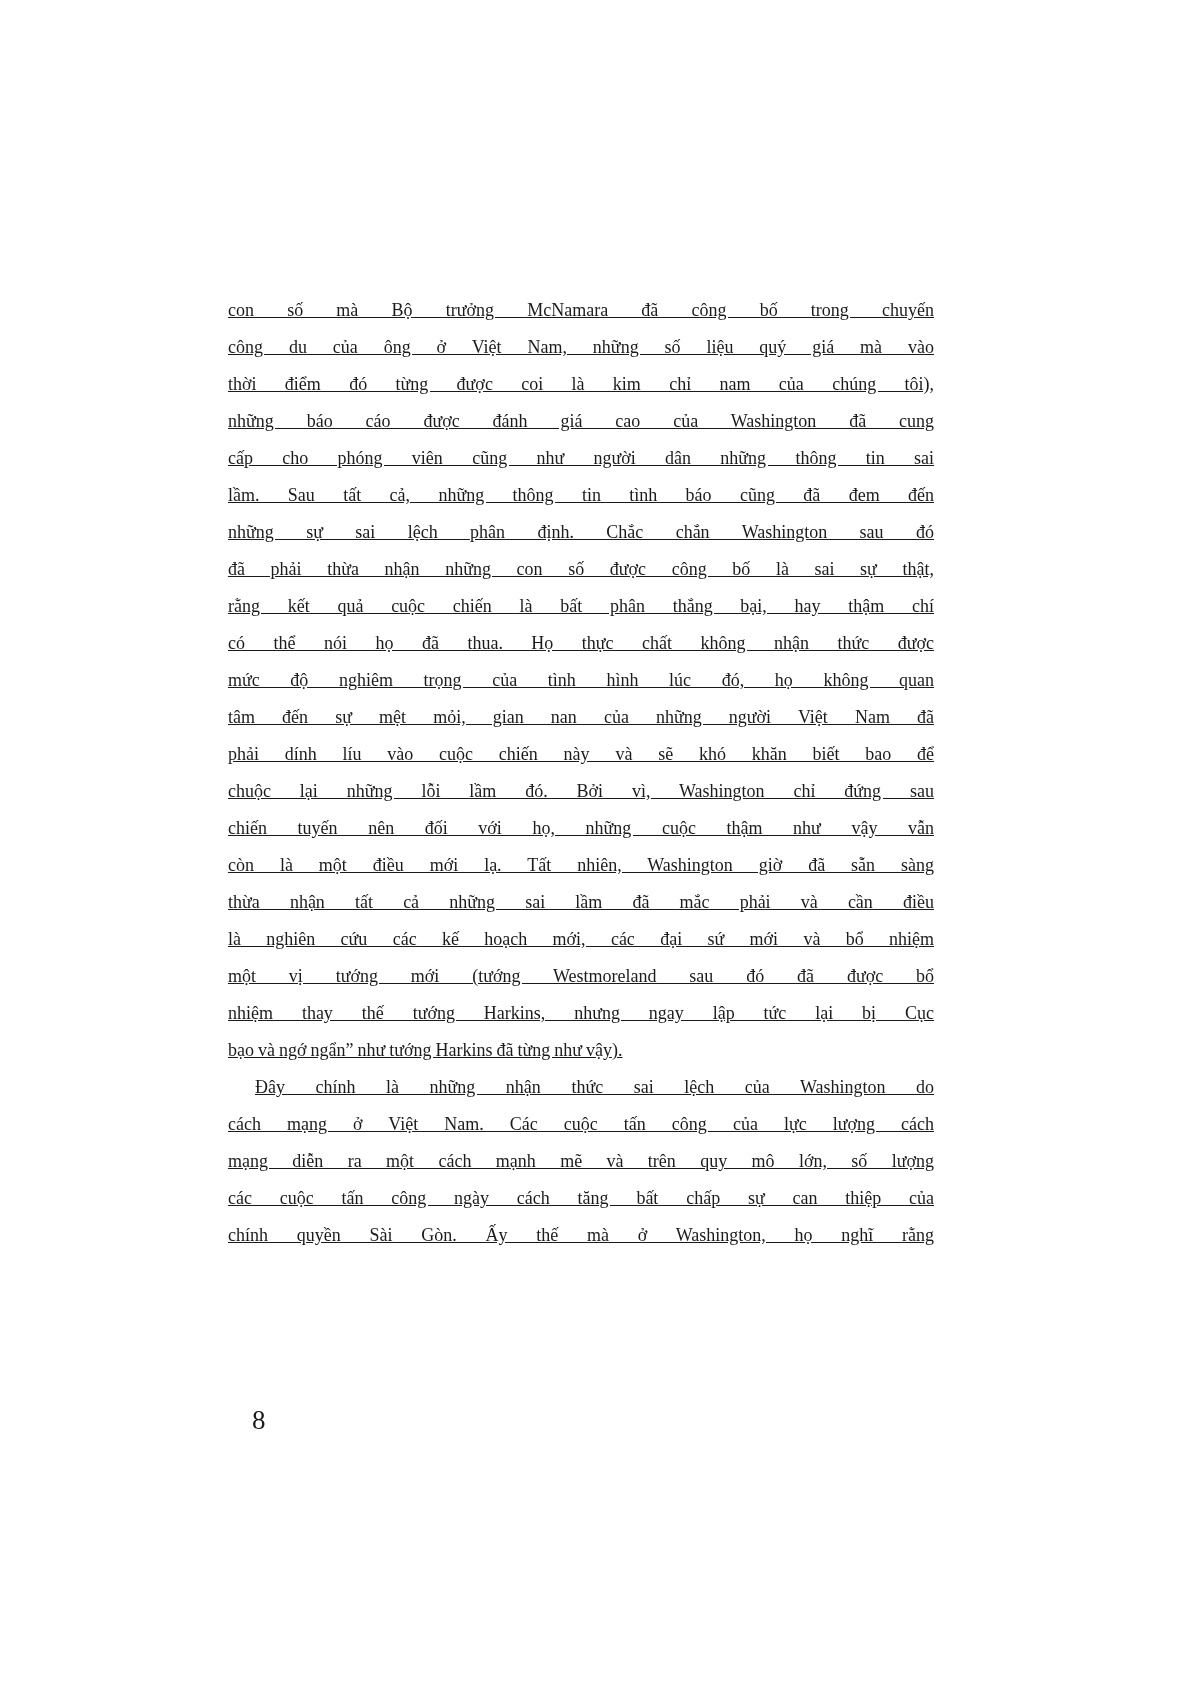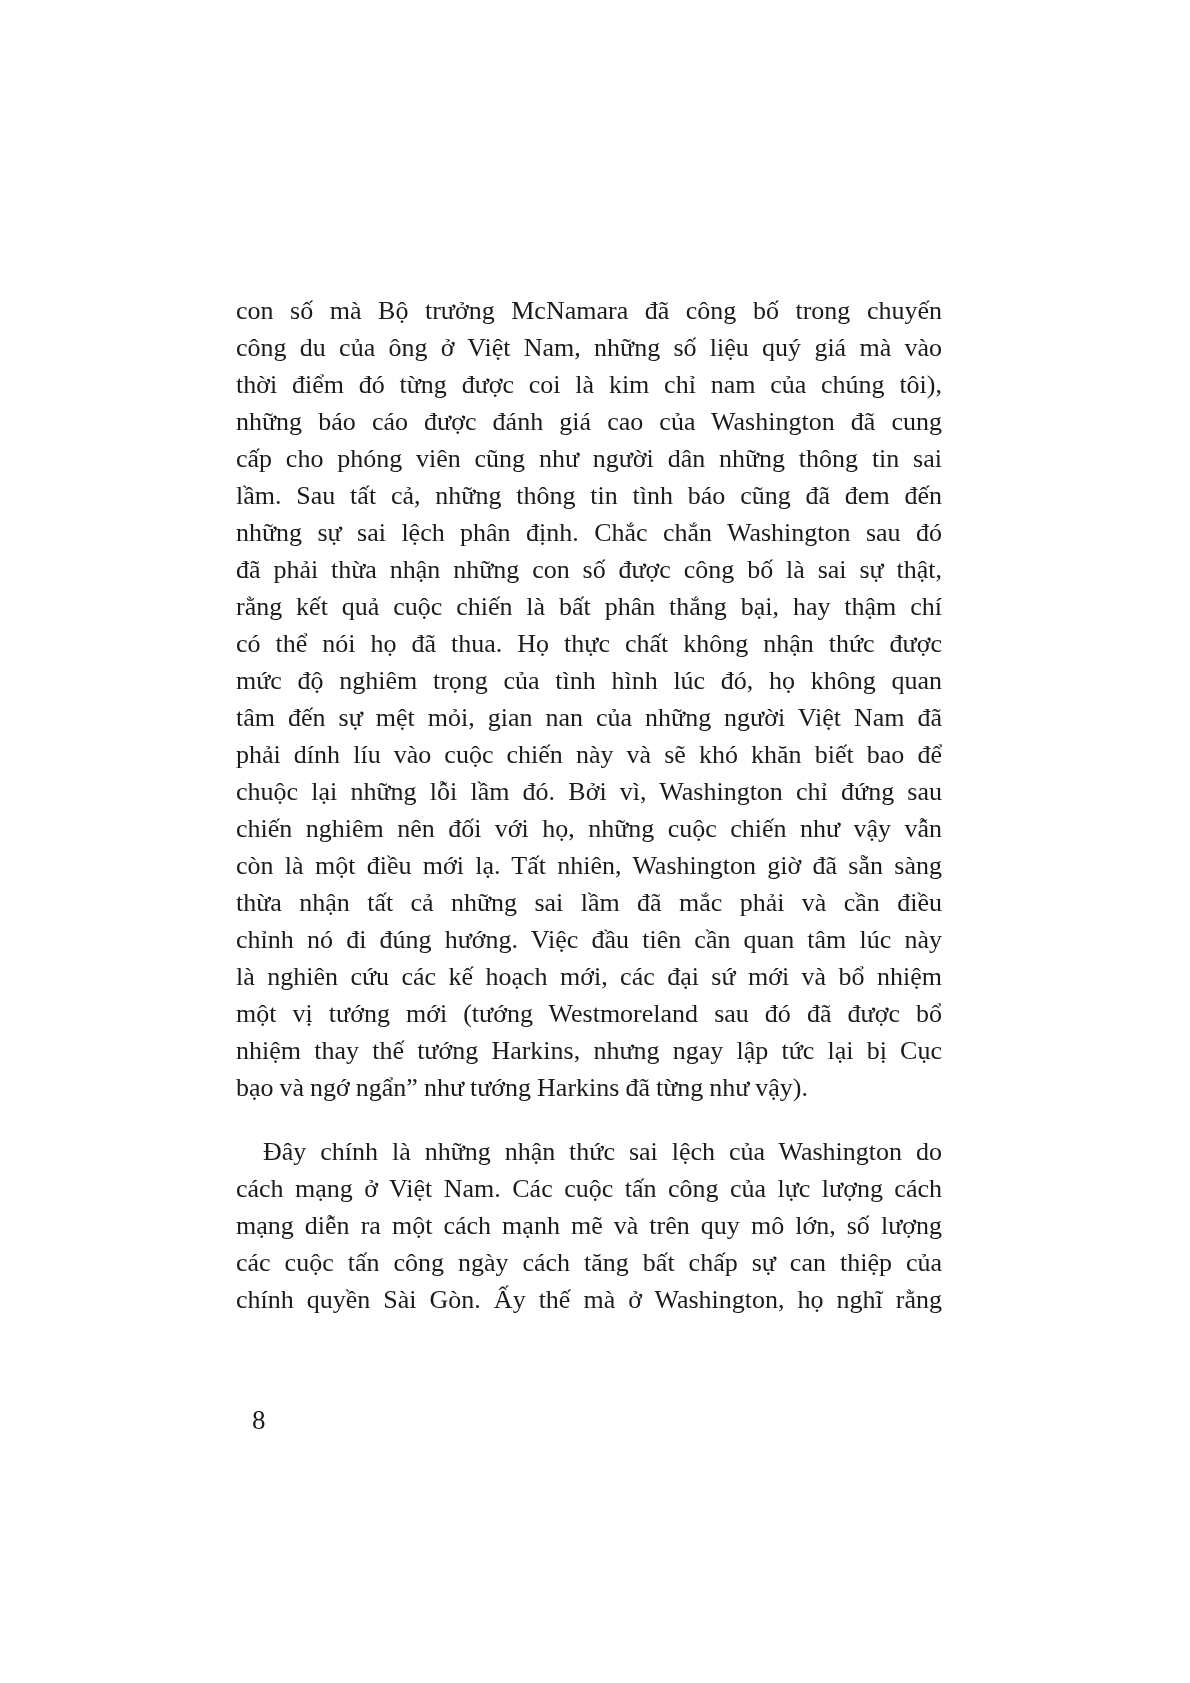--- a/index.html
+++ b/index.html
@@ -10,42 +10,42 @@
     width: 1190px;
     height: 1683px;
     background: #ffffff;
     position: relative;
     font-family: "Liberation Serif", "DejaVu Serif", serif;
     color: #1b1b1b;
     overflow: hidden;
   }
   .text-block {
     position: absolute;
-    left: 236px;
+    left: 228px;
     top: 292px;
     width: 706px;
-    font-size: 26px;
+    font-size: 18px;
     line-height: 37px;
+    text-decoration: underline;
   }
   .paragraph {
     margin: 0;
     padding: 0;
   }
   .line {
     text-align: justify;
     text-align-last: justify;
     word-spacing: -0.5px;
     white-space: normal;
   }
   .line.para-end {
     text-align-last: left;
   }
   .line.indented {
     text-indent: 27px;
-    margin-top: 27px;
   }
   .page-number {
     position: absolute;
     left: 252px;
     top: 1402px;
     font-size: 27px;
     line-height: 37px;
   }
 </style>
 </head>
@@ -61,24 +61,23 @@
     <div class="line">cấp cho phóng viên cũng như người dân những thông tin sai</div>
     <div class="line">lầm. Sau tất cả, những thông tin tình báo cũng đã đem đến</div>
     <div class="line">những sự sai lệch phân định. Chắc chắn Washington sau đó</div>
     <div class="line">đã phải thừa nhận những con số được công bố là sai sự thật,</div>
     <div class="line">rằng kết quả cuộc chiến là bất phân thắng bại, hay thậm chí</div>
     <div class="line">có thể nói họ đã thua. Họ thực chất không nhận thức được</div>
     <div class="line">mức độ nghiêm trọng của tình hình lúc đó, họ không quan</div>
     <div class="line">tâm đến sự mệt mỏi, gian nan của những người Việt Nam đã</div>
     <div class="line">phải dính líu vào cuộc chiến này và sẽ khó khăn biết bao để</div>
     <div class="line">chuộc lại những lỗi lầm đó. Bởi vì, Washington chỉ đứng sau</div>
-    <div class="line">chiến nghiêm nên đối với họ, những cuộc chiến như vậy vẫn</div>
+    <div class="line">chiến tuyến nên đối với họ, những cuộc thậm như vậy vẫn</div>
     <div class="line">còn là một điều mới lạ. Tất nhiên, Washington giờ đã sẵn sàng</div>
     <div class="line">thừa nhận tất cả những sai lầm đã mắc phải và cần điều</div>
-    <div class="line">chỉnh nó đi đúng hướng. Việc đầu tiên cần quan tâm lúc này</div>
     <div class="line">là nghiên cứu các kế hoạch mới, các đại sứ mới và bổ nhiệm</div>
     <div class="line">một vị tướng mới (tướng Westmoreland sau đó đã được bổ</div>
     <div class="line">nhiệm thay thế tướng Harkins, nhưng ngay lập tức lại bị Cục</div>
     <div class="line para-end">bạo và ngớ ngẩn” như tướng Harkins đã từng như vậy).</div>
   </div>
 
   <div class="paragraph">
     <div class="line indented">Đây chính là những nhận thức sai lệch của Washington do</div>
     <div class="line">cách mạng ở Việt Nam. Các cuộc tấn công của lực lượng cách</div>
     <div class="line">mạng diễn ra một cách mạnh mẽ và trên quy mô lớn, số lượng</div>

